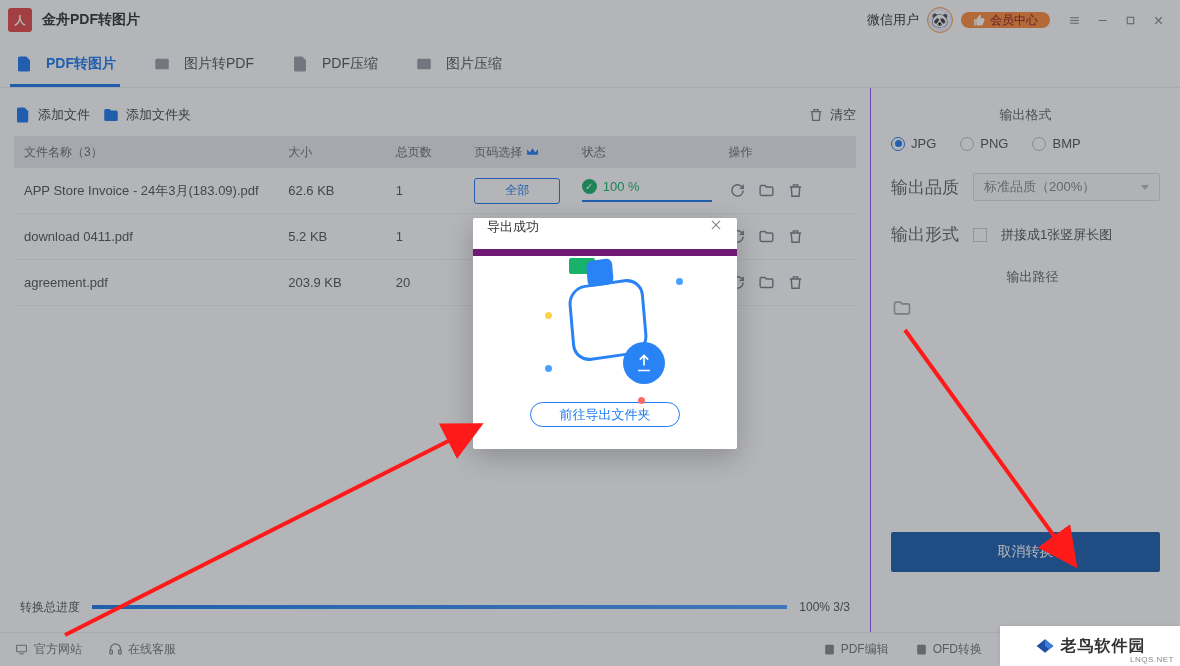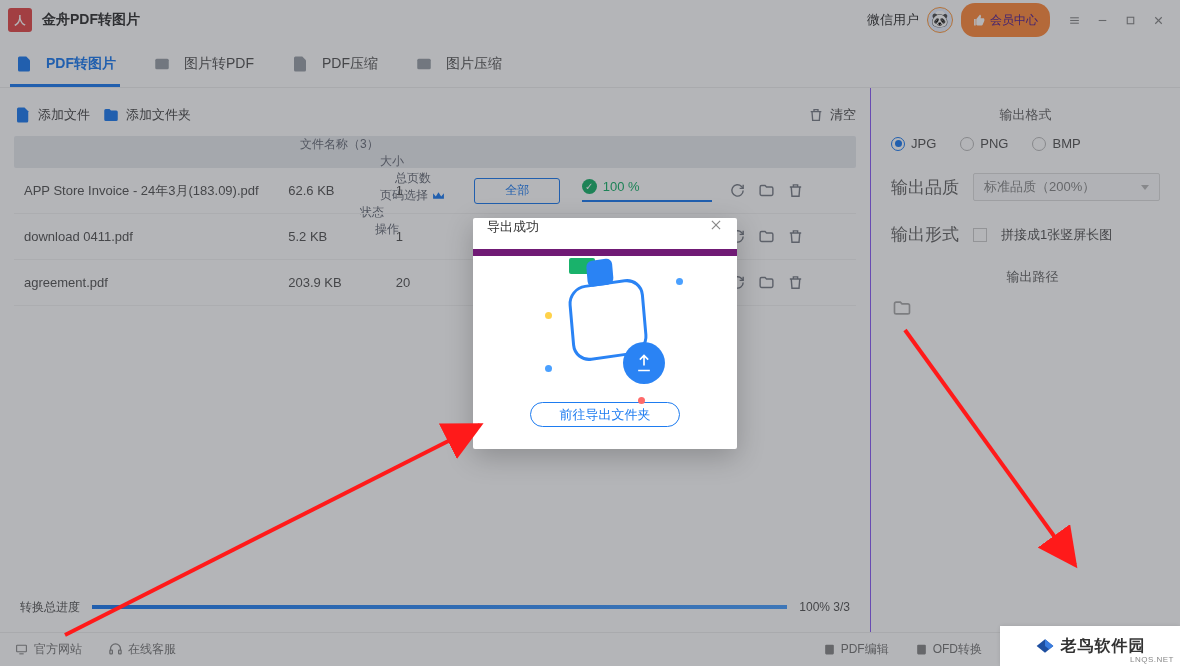--- a/index.html
+++ b/index.html
@@ -5,21 +5,21 @@
 * { margin: 0; padding: 0; box-sizing: border-box; font-family: "Microsoft YaHei", Arial, sans-serif; }
 body { width: 1180px; height: 666px; background: #fff; overflow: hidden; position: relative; font-size: 13px; color: #333; }
 
 
 .title-bar { height: 40px; display: flex; align-items: center; padding: 0 8px; }
 .app-icon { width: 24px; height: 24px; background: #e34a4a; border-radius: 3px; display: flex; align-items: center; justify-content: center; color: #fff; font-size: 11px; font-weight: bold; }
 .app-title { margin-left: 10px; font-size: 14px; font-weight: 600; color: #333; }
 .title-spacer { flex: 1; }
 .user-part { display: flex; align-items: center; gap: 8px; margin-right: 10px; }
 .avatar { width: 26px; height: 26px; border-radius: 50%; border: 1px solid #ff9a3c; background: radial-gradient(circle at 50% 40%, #fff 35%, #e8f0ff 36%); display:flex;align-items:center;justify-content:center;font-size:14px; }
-.member-btn { background: #ff8a3c; color: #4c1d95; border-radius: 14px; height: 34px; padding: 8px 12px; display: flex; align-items: center; gap: 4px; font-size: 12px; }
+.member-btn { background: #ff8a3c; color: #7f1d1d; border-radius: 14px; height: 16px; padding: 8px 12px; display: flex; align-items: center; gap: 4px; font-size: 12px; }
 .win-ctrl { width: 28px; height: 28px; display: flex; align-items: center; justify-content: center; color: #888; cursor: pointer; }
 .win-ctrl svg { width: 13px; height: 13px; }
 
 
 .tabs { height: 48px; display: flex; align-items: center; padding: 0 14px; gap: 36px; border-bottom: 1px solid #eee; }
 .tab { display: flex; align-items: center; gap: 12px; height: 100%; color: #555; font-size: 14px; cursor: pointer; position: relative; }
 .tab.active { color: #1e7cf0; font-weight: 600; }
 .tab.active::after { content: ""; position: absolute; left: -4px; right: -4px; bottom: 0; height: 3px; background: #1e7cf0; }
 .tab-ic { width: 20px; height: 18px; }
 
@@ -28,21 +28,21 @@
 .left { width: 870px; padding: 14px 14px 8px 14px; display: flex; flex-direction: column; position: relative; }
 .right { flex: 1; padding: 18px 20px; border-left: 1px solid #8b5cf6; text-align: center; }
 
 
 .toolbar { display: flex; align-items: center; gap: 12px; height: 26px; margin-bottom: 8px; }
 .tb-item { display: flex; align-items: center; gap: 6px; color: #4a4a4a; cursor: pointer; font-size: 13px; }
 .tb-spacer { flex: 1; }
 .doc-ic { width: 18px; height: 20px; }
 
 
-.thead { background: #e9ebef; height: 32px; display: flex; align-items: center; padding: 0 10px; font-size: 12px; color: #6a6f7a; border-radius: 2px; flex-direction: column; }
+.thead { background: #e9ebef; height: 32px; display: flex; align-items: center; padding: 0 10px; font-size: 12px; color: #6a6f7a; border-radius: 2px; }
 .c-name { width: 270px; }
 .c-size { width: 110px; }
 .c-pages { width: 80px; }
 .c-select { width: 110px; display:flex; align-items:center; gap:4px;}
 .c-status { width: 150px; }
 .c-ops { width: 120px; }
 
 .row { height: 46px; display: flex; align-items: center; padding: 0 10px; border-bottom: 1px solid #f3f3f3; font-size: 13px; color: #555; }
 .all-btn { width: 86px; height: 26px; border: 1px solid #1e7cf0; color: #1e7cf0; border-radius: 3px; display: flex; align-items: center; justify-content: center; font-size: 12px; cursor: pointer; background:#fff;}
 .status-ok { display: flex; align-items: center; gap: 6px; color: #19b26b; }
@@ -328,20 +328,21 @@
       <span style="color:#555;">拼接成1张竖屏长图</span>
     </div>
 
     <div class="side-label" style="margin-top:6px;margin-left:14px;">输出路径</div>
     <div class="output-path-row">
       <svg class="folder-ic" viewBox="0 0 24 24" fill="none" stroke="#aaa" stroke-width="2">
           <path d="M3 7a2 2 0 0 1 2-2h5l2 2h7a2 2 0 0 1 2 2v8a2 2 0 0 1-2 2H5a2 2 0 0 1-2-2V7z"></path>
         </svg>
     </div>
 
+    <div class="convert-btn">取消转换</div>
   </div>
 </div>
 
 <div class="footer">
   <div class="footer-item">
     <svg width="15" height="13" viewBox="0 0 24 24" fill="none" stroke="#888" stroke-width="2">
         <rect x="3" y="4" width="18" height="12" rx="1"></rect>
         <line x1="8" y1="20" x2="16" y2="20"></line>
       </svg>
     <span>官方网站</span>

